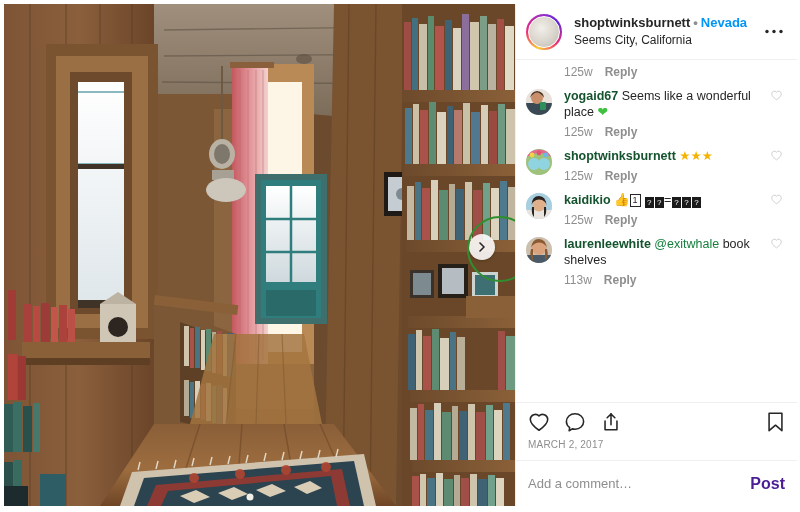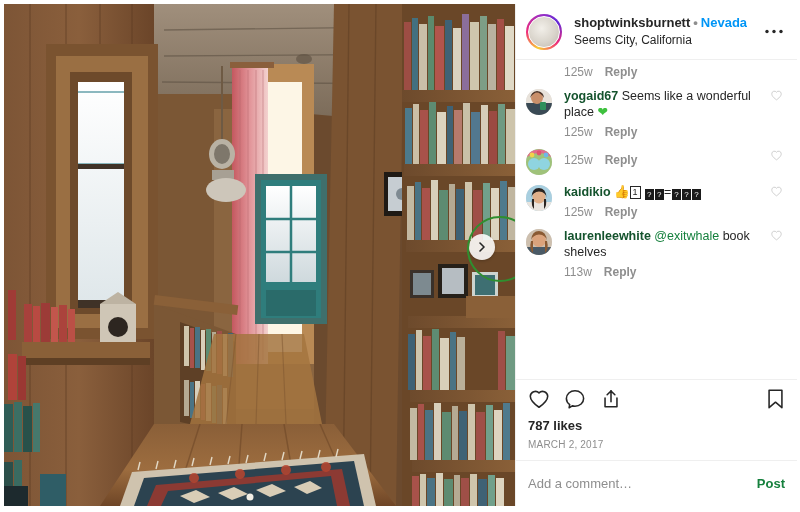--- a/index.html
+++ b/index.html
@@ -283,23 +283,23 @@
     border: none;
     outline: none;
     font-family: "Liberation Sans", sans-serif;
     font-size: 13px;
     color: #701a75;
     background: transparent;
     padding: 0;
   }
   .ac-input::placeholder { color: #8e8e8e; }
   .post-btn {
-    font-size: 13px;
+    font-size: 16px;
     font-weight: bold;
-    color: #15803d;
+    color: #4c1d95;
     margin-left: 10px;
     flex: 0 0 auto;
   }
 </style>
 </head>
 <body>
 
 <div class="screen">
   <div class="post">
 
@@ -696,20 +696,21 @@
               <rect width="26" height="26" fill="#9fc27a"></rect>
               <circle cx="8" cy="15" r="6" fill="#8fd4e0"></circle>
               <circle cx="18" cy="15" r="6" fill="#8fd4e0"></circle>
               <path d="M1 8 Q13 0 25 8 L25 4 Q13 -3 1 4Z" fill="#e26b8e"></path>
               <circle cx="6" cy="6" r="2.4" fill="#f3d24a"></circle>
               <circle cx="13" cy="4" r="2.4" fill="#e0556f"></circle>
               <circle cx="20" cy="6" r="2.4" fill="#6fb7e8"></circle>
             </svg>
           </div>
           <div class="cbody">
+            <div class="ctext"><span class="cuser">shoptwinksburnett</span> <span class="emoji-star">★★★</span></div>
             <div class="cmeta">
               <span class="age">125w</span><span class="reply-btn">Reply</span>
             </div>
           </div>
           <div class="clike">
             <svg viewBox="0 0 14 13">
               <path d="M7 12 C2 8.5 1 6.2 1 4.3 A3.3 3.3 0 0 1 7 2.4 A3.3 3.3 0 0 1 13 4.3 C13 6.2 12 8.5 7 12Z" fill="none" stroke="#c7c7c7" stroke-width="1.1"></path>
             </svg>
           </div>
         </div>
@@ -782,21 +783,20 @@
               <line x1="12" y1="3" x2="12" y2="15" stroke="#262626" stroke-width="1.7" stroke-linecap="round"></line>
               <polyline points="7.8,7.4 12,3.2 16.2,7.4" fill="none" stroke="#262626" stroke-width="1.7" stroke-linejoin="round" stroke-linecap="round"></polyline>
             </svg>
           </div>
           <div class="act-btn act-save">
             <svg viewBox="0 0 20 24">
               <polygon points="3,2.5 17,2.5 17,21.5 10,15.5 3,21.5" fill="none" stroke="#262626" stroke-width="1.7" stroke-linejoin="round"></polygon>
             </svg>
           </div>
         </div>
-        <div class="likes">787 likes</div>
         <div class="date">MARCH 2, 2017</div>
       </div>
 
       <div class="addcomment">
         <input class="ac-input" type="text" placeholder="Add a comment…" style="">
         <span class="post-btn">Post</span>
       </div>
 
     </div>
   </div>

